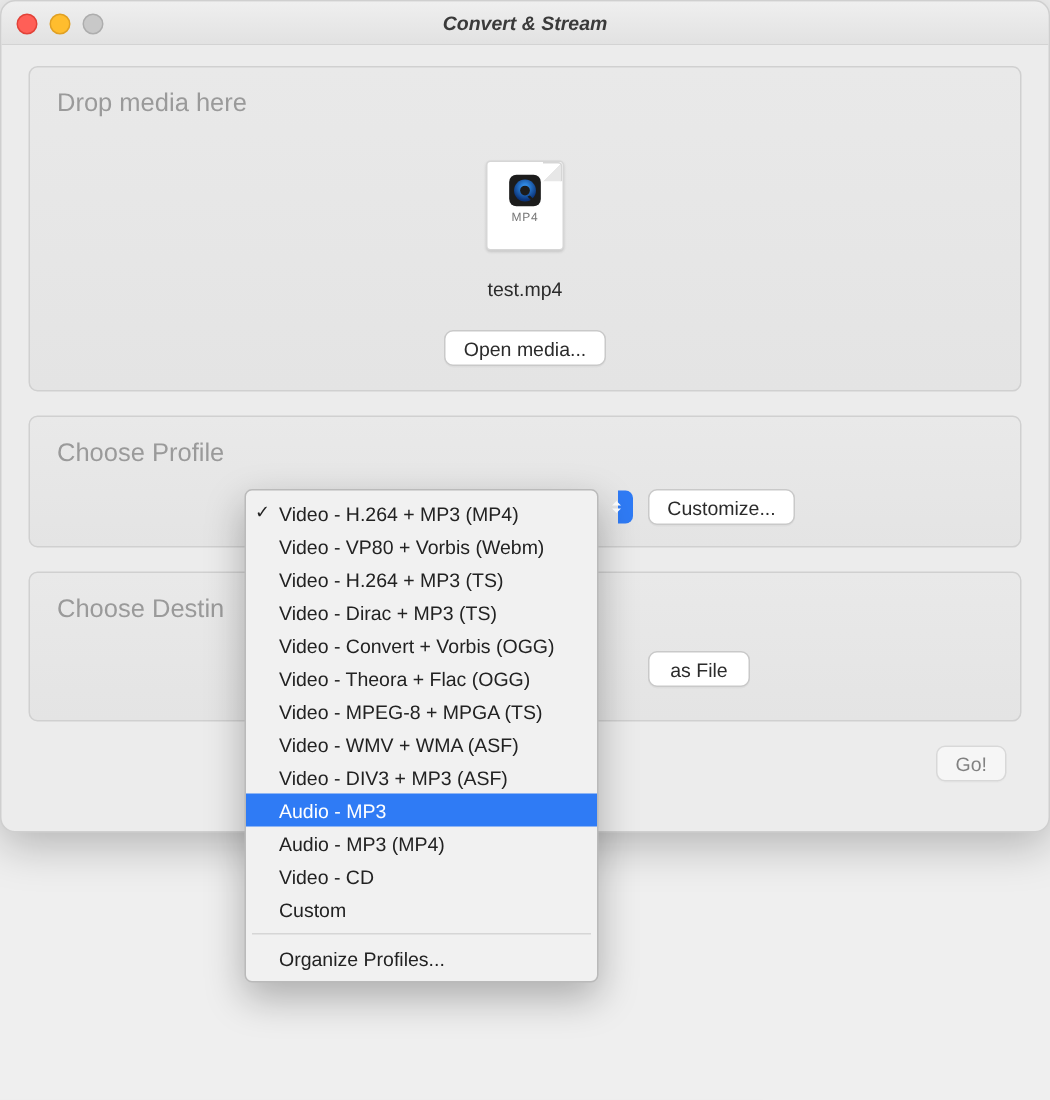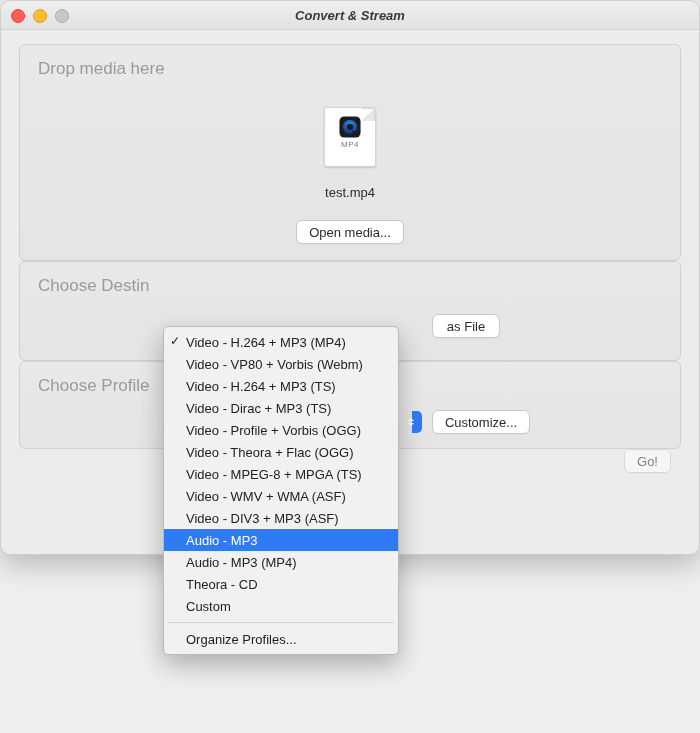--- a/index.html
+++ b/index.html
@@ -45,21 +45,21 @@
   .traffic span{width:12px;height:12px;border-radius:50%;display:block;}
   .tl-close{background:#ff5f57;border:1px solid #e24238;}
   .tl-min{background:#ffbd2e;border:1px solid #e0a023;}
   .tl-zoom{background:#c8c8c8;border:1px solid #adadad;}
   .title{flex:1;text-align:center;font-weight:600;font-size:13px;color:#3a3a3a;user-select:none;font-style:italic;}
 
   .body{padding:14px 18px 16px 18px;}
   .section{
     border:1px solid var(--panel-border);border-radius:6px;
     background:linear-gradient(#e9e9e9,#e4e4e4);
-    padding:10px 14px 16px 14px;
+    padding:10px 14px 16px 14px;margin-bottom:16px;
     position:relative;
   }
   .section-title{
     font-size:17px;color:var(--muted);font-weight:400;margin:4px 0 10px 4px;
     user-select:none;
   }
 
   .drop-area{display:flex;flex-direction:column;align-items:center;gap:6px;padding:18px 0 0 0;}
   .file-tile{
     width:52px;height:60px;
@@ -152,42 +152,42 @@
           </svg>
           <div class="file-ext">MP4</div>
         </div>
         <div class="filename">test.mp4</div>
         <div class="center-row">
           <div class="btn">Open media...</div>
         </div>
       </div>
     </div>
 
-    <div class="section" style="height:72px">
-      <div class="section-title">Choose Destin</div>
-      <div class="dest-row">
-        <span style="width:232px"></span>
-        <div class="btn asfile">as File</div>
-      </div>
-    </div>
-
     <div class="section" style="height:60px">
       <div class="section-title">Choose Profile</div>
       <div class="profile-row">
         <span style="width:232px"></span>
         <div class="select-remnant">
           <div class="chevrons">
             <div class="chev up"></div>
             <div class="chev down"></div>
           </div>
         </div>
         <div class="btn">Customize...</div>
       </div>
     </div>
 
+    <div class="section" style="height:72px">
+      <div class="section-title">Choose Destin</div>
+      <div class="dest-row">
+        <span style="width:232px"></span>
+        <div class="btn asfile">as File</div>
+      </div>
+    </div>
+
     <div class="go-row">
       <div class="btn go-btn">Go!</div>
     </div>
 
   </div>
 </div>
 
 <div class="menu">
   <div class="menu-item">
     <span class="check">✓</span>
@@ -196,42 +196,42 @@
   <div class="menu-item">
       <span>Video - VP80 + Vorbis (Webm)</span>
     </div>
   <div class="menu-item">
       <span>Video - H.264 + MP3 (TS)</span>
     </div>
   <div class="menu-item">
       <span>Video - Dirac + MP3 (TS)</span>
     </div>
   <div class="menu-item">
-      <span>Video - Profile + Vorbis (OGG)</span>
+      <span>Video - Convert + Vorbis (OGG)</span>
     </div>
   <div class="menu-item">
       <span>Video - Theora + Flac (OGG)</span>
     </div>
   <div class="menu-item">
       <span>Video - MPEG-8 + MPGA (TS)</span>
     </div>
   <div class="menu-item">
       <span>Video - WMV + WMA (ASF)</span>
     </div>
   <div class="menu-item">
       <span>Video - DIV3 + MP3 (ASF)</span>
     </div>
   <div class="menu-item highlight">
       <span>Audio - MP3</span>
     </div>
   <div class="menu-item">
       <span>Audio - MP3 (MP4)</span>
     </div>
   <div class="menu-item">
-      <span>Theora - CD</span>
+      <span>Video - CD</span>
     </div>
   <div class="menu-item">
       <span>Custom</span>
     </div>
   <div class="menu-sep"></div>
   <div class="menu-item">
       <span>Organize Profiles...</span>
     </div>
 </div>
 

